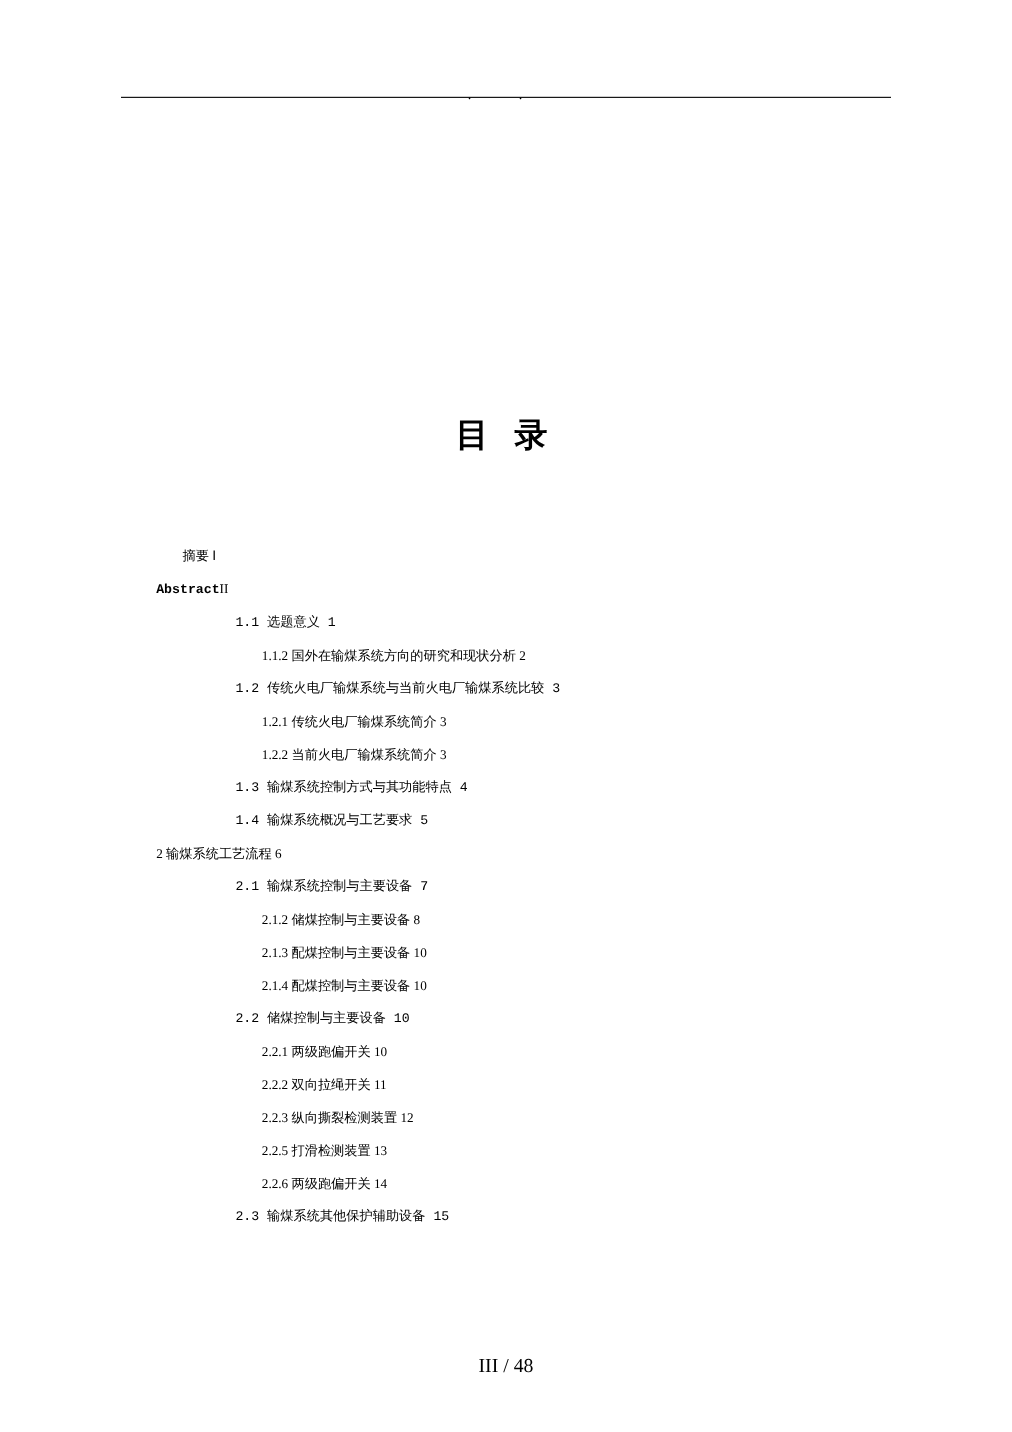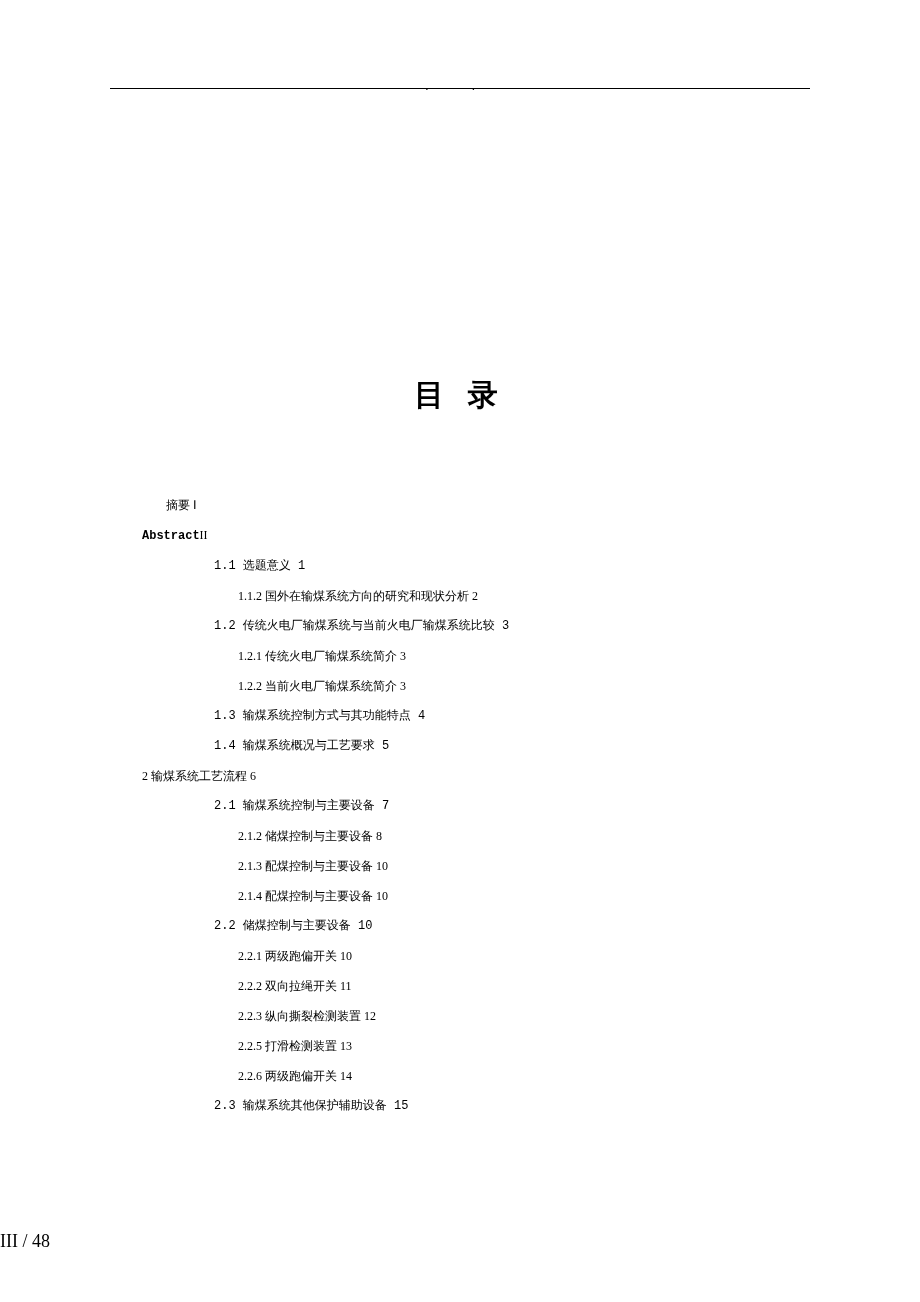--- a/index.html
+++ b/index.html
@@ -71,20 +71,21 @@
       font-family: Liberation Mono, monospace;
     }
     .level-3 {
       padding-left: 96px;
     }
     .footer {
       position: absolute;
       bottom: 50px;
       left: 0;
       right: 0;
+      text-align: center;
       font-size: 18px;
       font-family: "Times New Roman", serif;
     }
   </style>
 </head>
 <body>
 
 <div class="header-dots">.          .</div>
 <div class="header-line"></div>
 

